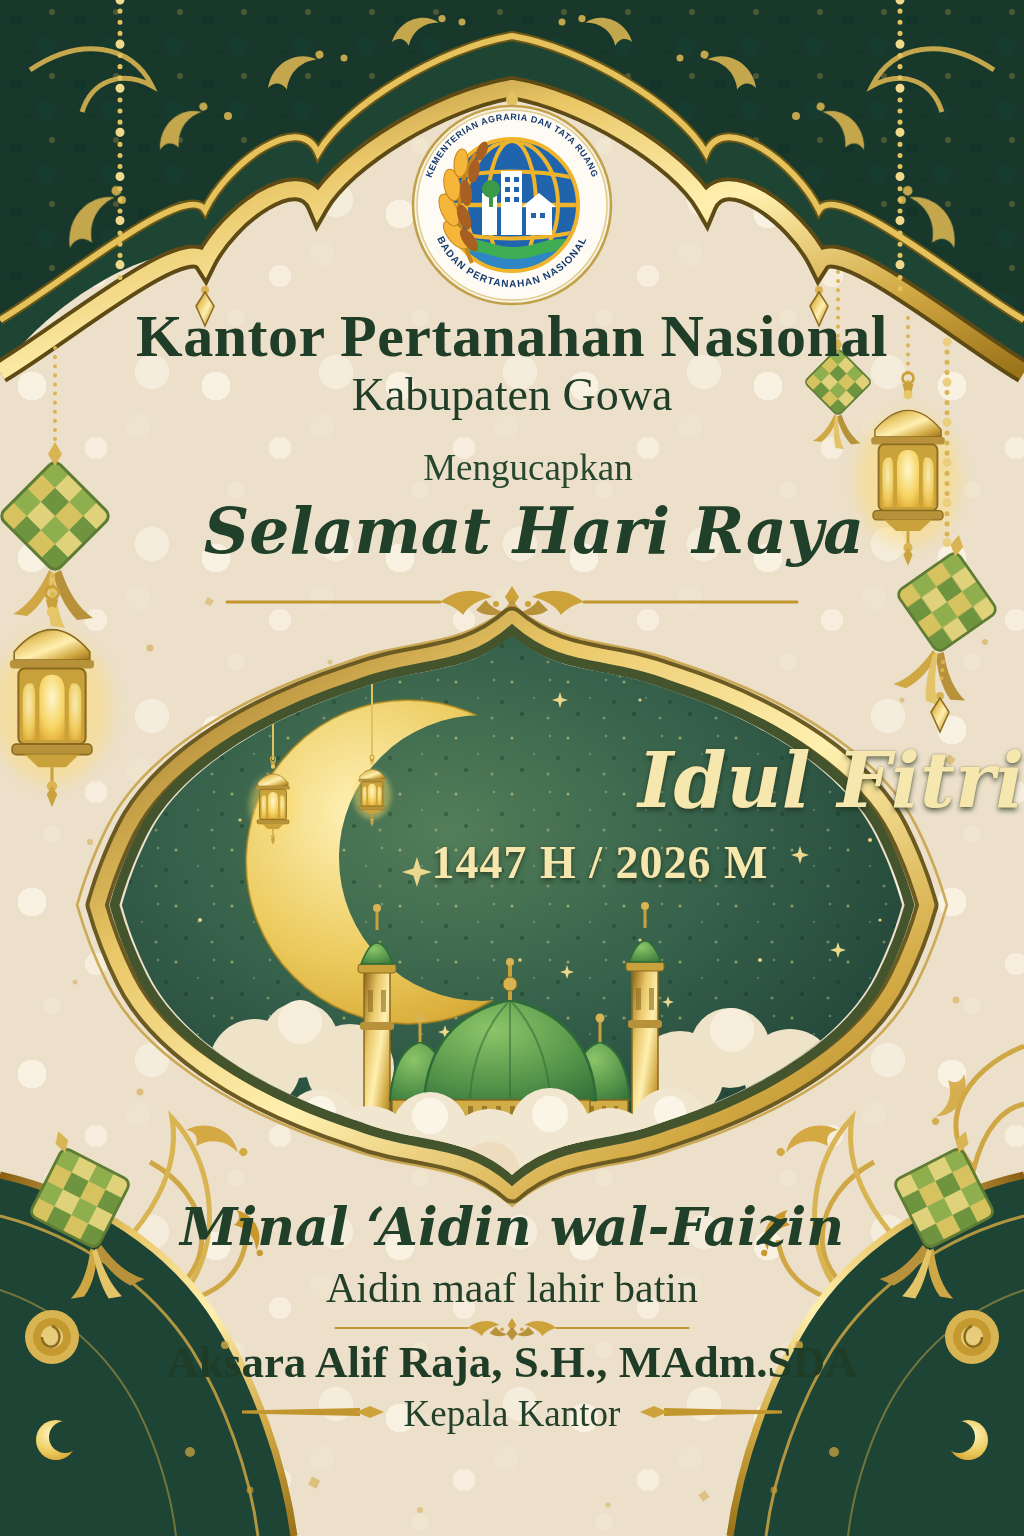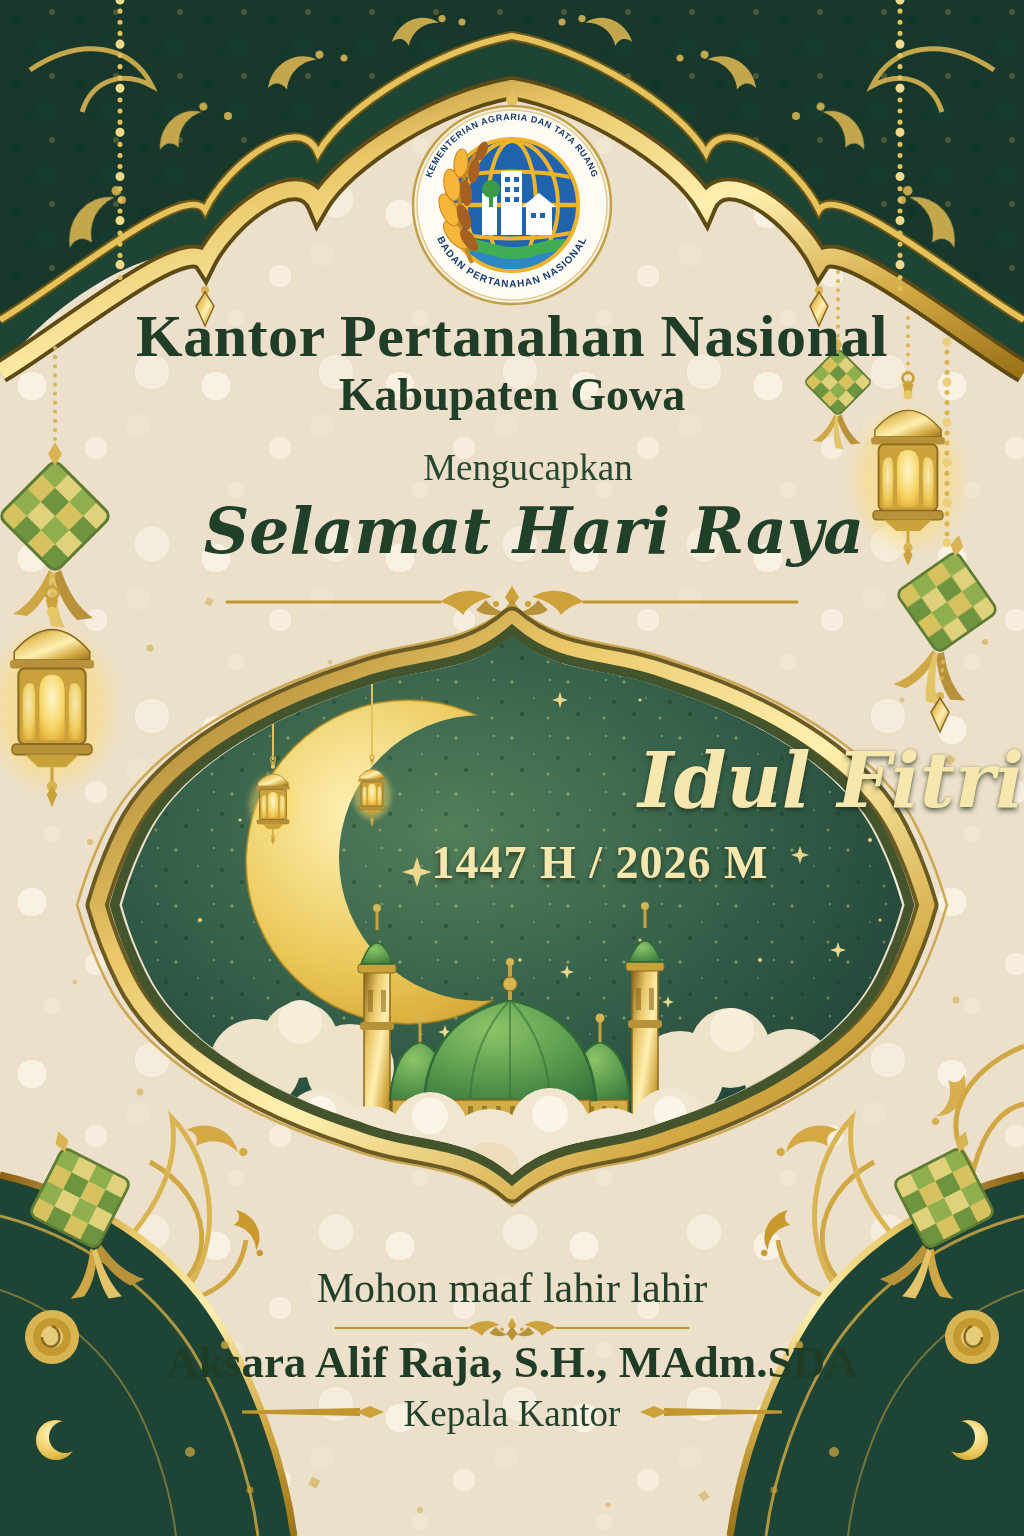--- a/index.html
+++ b/index.html
@@ -11,21 +11,21 @@
       radial-gradient(circle 20px at 96px 104px, rgba(248,240,224,.85) 0 55%, transparent 56%),
       radial-gradient(circle 31px at 152px 28px, rgba(250,243,228,.65) 0 55%, transparent 56%),
       radial-gradient(circle 15px at 52px 146px, rgba(243,232,210,.7) 0 55%, transparent 56%),
       radial-gradient(circle 22px at 138px 82px, rgba(240,229,206,.6) 0 55%, transparent 56%);
     background-size:184px 172px;
     font-family:"Liberation Serif","DejaVu Serif",serif;
   }
   svg.deco{position:absolute;left:0;top:0;width:1024px;height:1536px;}
   .t{position:absolute;left:0;right:0;text-align:center;color:#203d28;}
   .org1{top:302px;font-size:60px;font-weight:bold;letter-spacing:.5px;}
-  .org2{top:368px;font-size:46px;font-weight:bold;}
+  .org2{top:368px;font-size:46px;font-weight:normal;}
   .intro{top:446px;font-size:37px;color:#28472f;padding-left:32px;}
   .greeting{top:494px;font-size:63px;font-weight:bold;font-style:italic;color:#21402a;font-family:"DejaVu Serif","Liberation Serif",serif;margin-left:44px;}
   .gold-t{color:#f6e7ae;text-shadow:0 3px 5px rgba(25,45,25,.65), 0 0 2px rgba(90,60,0,.4);}
   .event{top:736px;font-size:76px;font-weight:bold;font-style:italic;padding-left:188px;font-family:"DejaVu Serif","Liberation Serif",serif;text-align:right;}
   .year{top:836px;font-size:46px;font-weight:bold;letter-spacing:1px;padding-left:176px;}
   .minal{top:1196px;font-size:52px;font-weight:bold;font-style:italic;color:#21402a;font-family:"DejaVu Serif","Liberation Serif",serif;}
   .mohon{top:1264px;font-size:42px;color:#243f29;}
   .name{top:1336px;font-size:45px;font-weight:bold;color:#1f3c27;text-align:center;}
   .kepala{top:1392px;font-size:37px;color:#23402a;}
 </style>
@@ -522,17 +522,18 @@
   <use href="#sigdash" transform="translate(242,1412)"></use>
   <use href="#sigdash" transform="translate(782,1412) scale(-1,1)"></use>
 </svg>
 
 <div class="t org1">Kantor Pertanahan Nasional</div>
 <div class="t org2">Kabupaten Gowa</div>
 <div class="t intro">Mengucapkan</div>
 <div class="t greeting">Selamat Hari Raya</div>
 <div class="t gold-t event">Idul Fitri</div>
 <div class="t gold-t year">1447 H / 2026 M</div>
-<div class="t mohon">Mohon maaf lahir lahir</div>
+<div class="t minal">Minal ‘Aidin wal-Faizin</div>
+<div class="t mohon">Aidin maaf lahir batin</div>
 <div class="t name">Aksara Alif Raja, S.H., MAdm.SDA</div>
 <div class="t kepala">Kepala Kantor</div>
 
 </div>
 
 </body></html>

